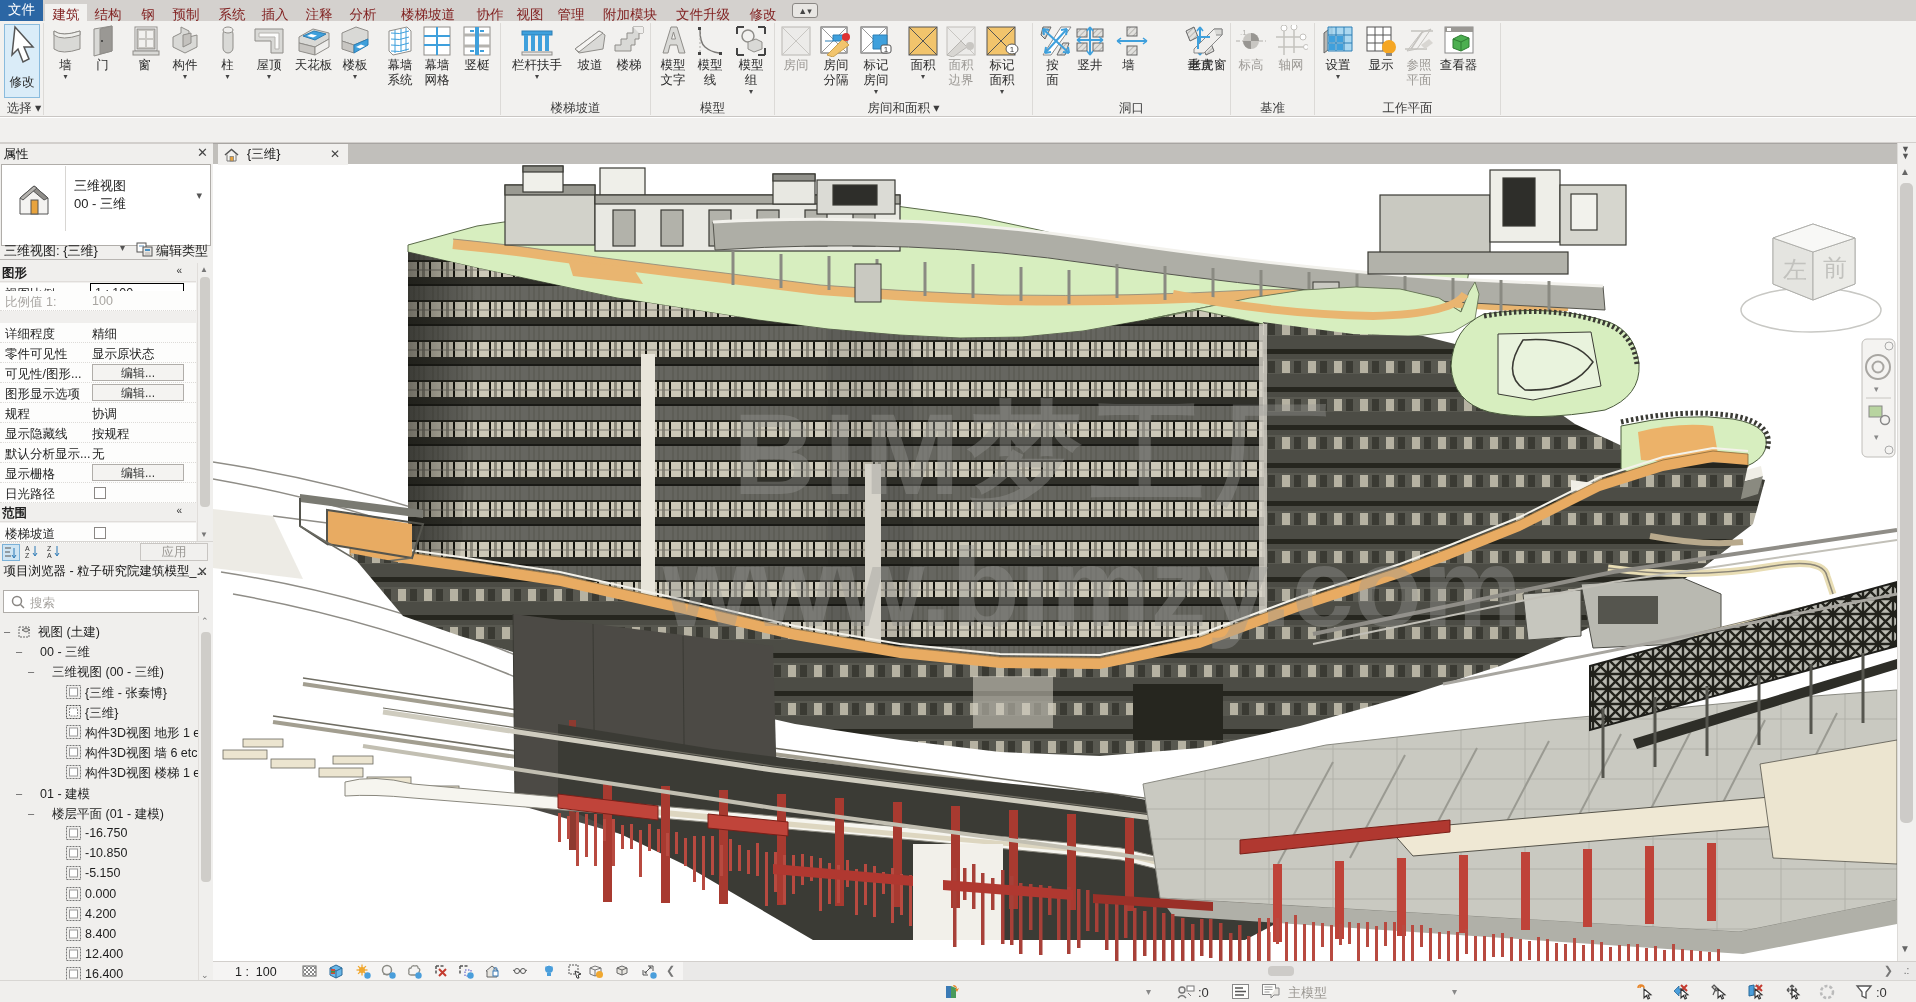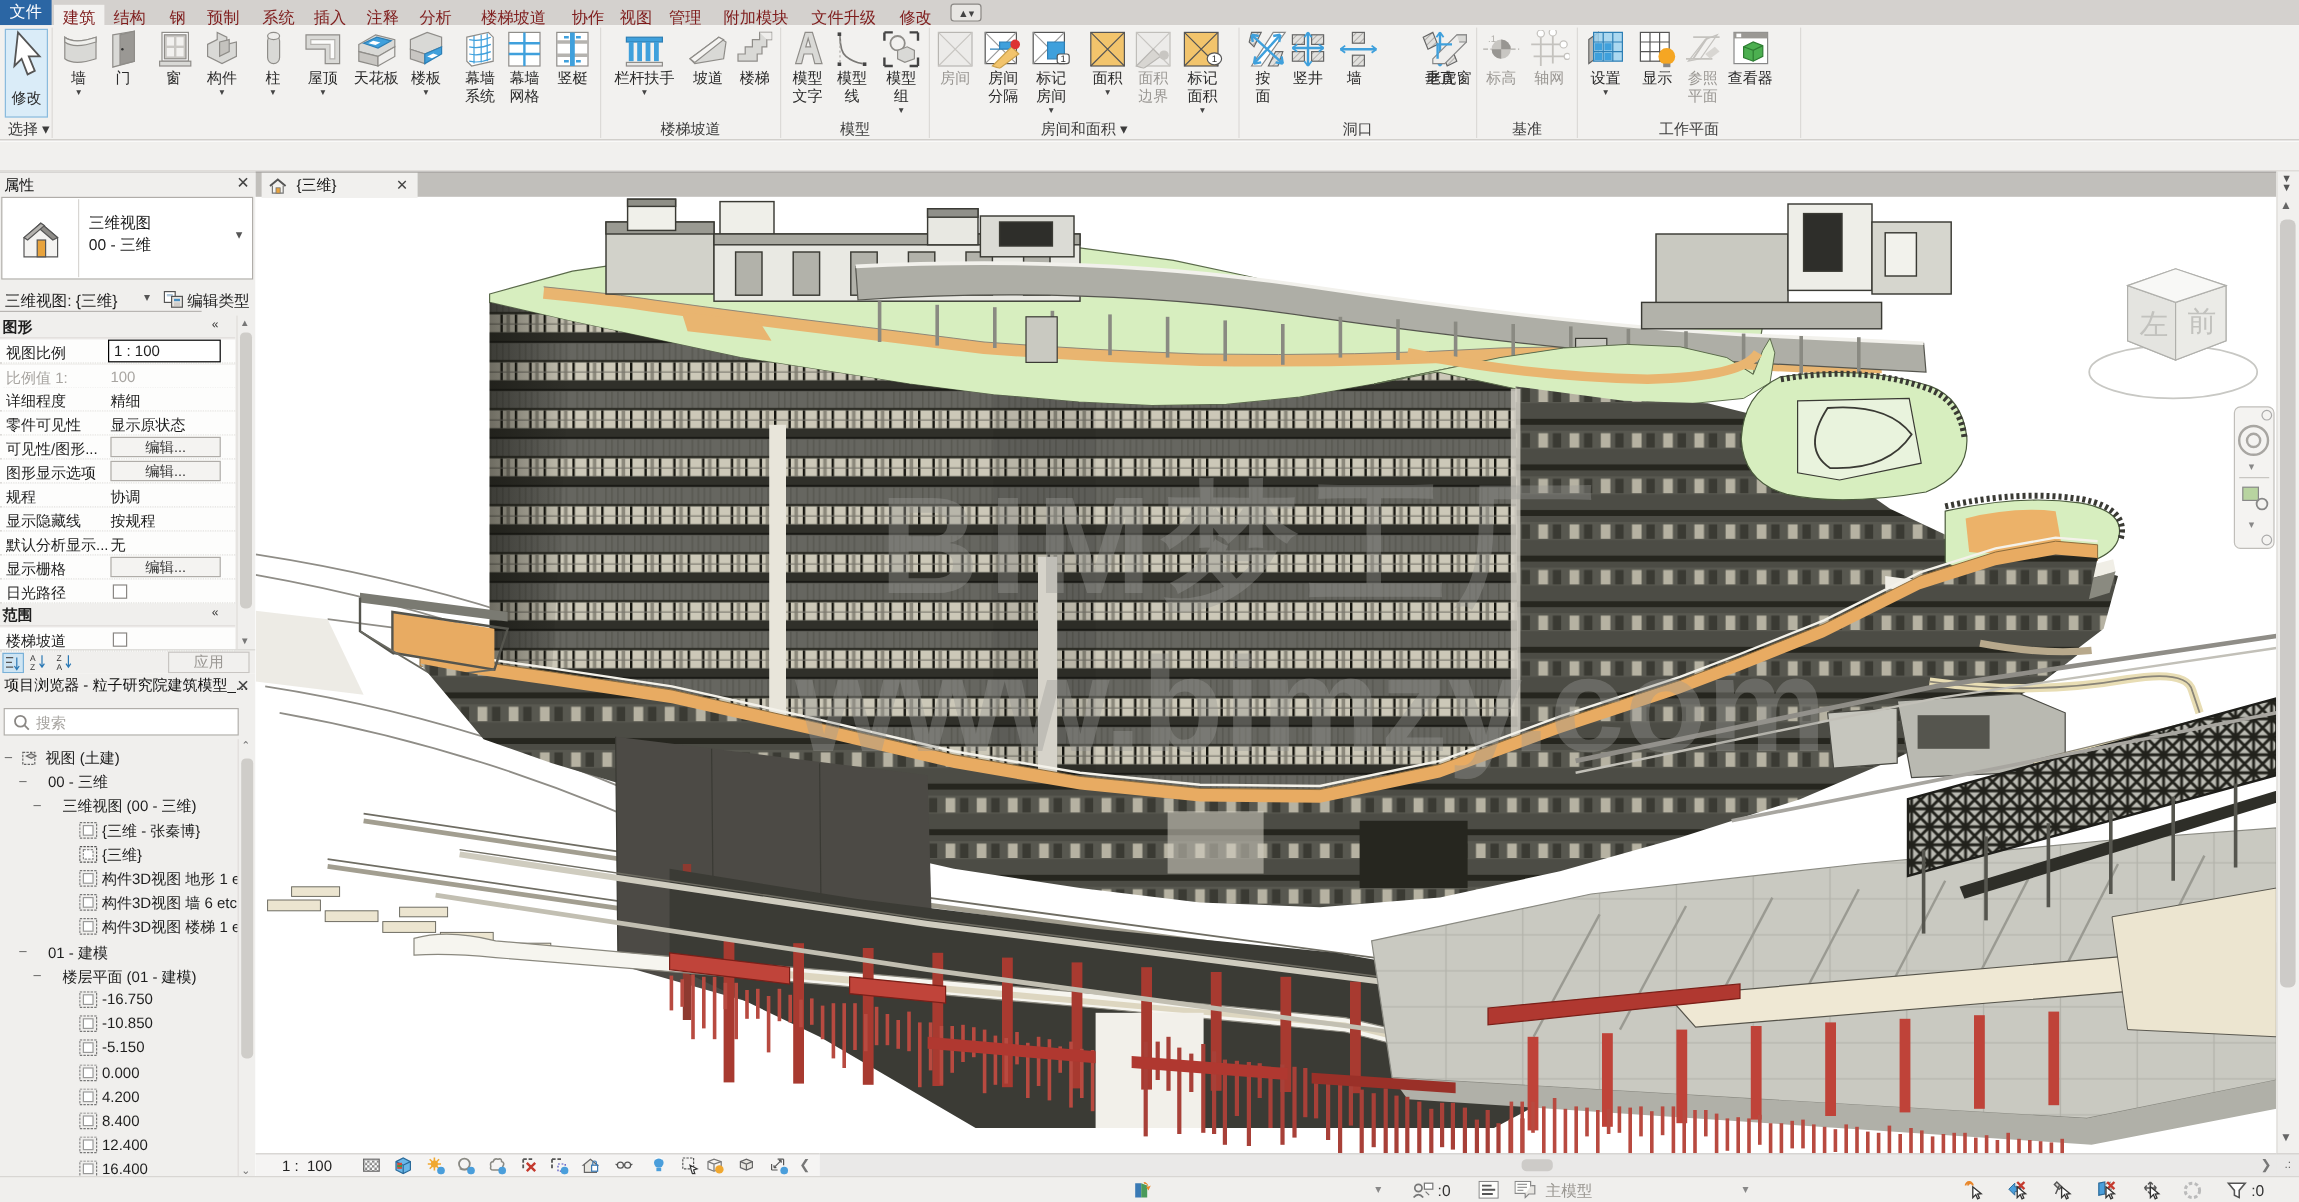--- a/index.html
+++ b/index.html
@@ -307,21 +307,21 @@
 <div class="glabel" style="left:651px;width:123px;">模型</div>
 <div class="glabel" style="left:775px;width:257px;">房间和面积 ▾</div>
 <div class="glabel" style="left:1033px;width:197px;">洞口</div>
 <div class="glabel" style="left:1231px;width:83px;">基准</div>
 <div class="glabel" style="left:1315px;width:185px;">工作平面</div>
     </div>
   <div id="optionsbar"></div>
   <div id="props">
       <div class="ptitle">&nbsp;属性</div>
       <div class="pclose">✕</div>
-<div style="position:absolute;left:1px;top:20px;width:210px;height:69px;background:#fff;border:1px solid #b0ada9;">
+<div style="position:absolute;left:1px;top:20px;width:210px;height:82px;background:#fff;border:1px solid #b0ada9;">
 <div style="position:absolute;left:1px;top:1px;width:63px;height:65px;border-right:1px solid #d8d6d3;">
 <svg width="40" height="40" viewBox="0 0 40 40" style="margin:12px 0 0 11px;">
 <path d="M6 20 L20 8 L34 20 L34 36 L6 36 Z" fill="#f4f3f1" stroke="#555"></path>
 <path d="M20 8 L34 20 L30 22 L17 11 Z" fill="#8f8d89" stroke="#555"></path>
 <path d="M6 20 L20 8 L23 10 L9 22 Z" fill="#b5b3af" stroke="#555"></path>
 <rect x="17" y="22" width="7" height="14" fill="#e8a33d" stroke="#555"></rect>
 </svg></div>
 <div style="position:absolute;left:72px;top:12px;font-size:13px;color:#222;">三维视图<br>00 - 三维</div>
 <div style="position:absolute;right:8px;top:24px;color:#555;font-size:11px;">▾</div>
 </div>
@@ -341,21 +341,21 @@
 <div class="phead" style="top:119px;">
         <span style="position:absolute;left:2px;top:2px;">图形</span>
         <span style="position:absolute;right:14px;top:2px;font-weight:normal;color:#333;font-size:10px;">«</span>
       </div>
 <div class="prow" style="top:139px;">
         <span class="pl">视图比例</span>
         <div style="position:absolute;left:90px;top:0px;width:94px;height:19px;border:1px solid #000;background:#fff;">
           <span style="position:absolute;left:4px;top:2px;">1 : 100</span>
         </div>
       </div>
-<div class="prow" style="top:160px;text-decoration:underline;">
+<div class="prow" style="top:147px;text-decoration:underline;">
         <span class="pl" style="color:#a8a5a1;">比例值 1:</span>
         <span class="pv" style="color:#a8a5a1;">100</span>
       </div>
 <div class="prow" style="top:179px;">
         <span class="pl">详细程度</span>
         <span class="pv">精细</span>
       </div>
 <div class="prow" style="top:199px;">
         <span class="pl">零件可见性</span>
         <span class="pv">显示原状态</span>

